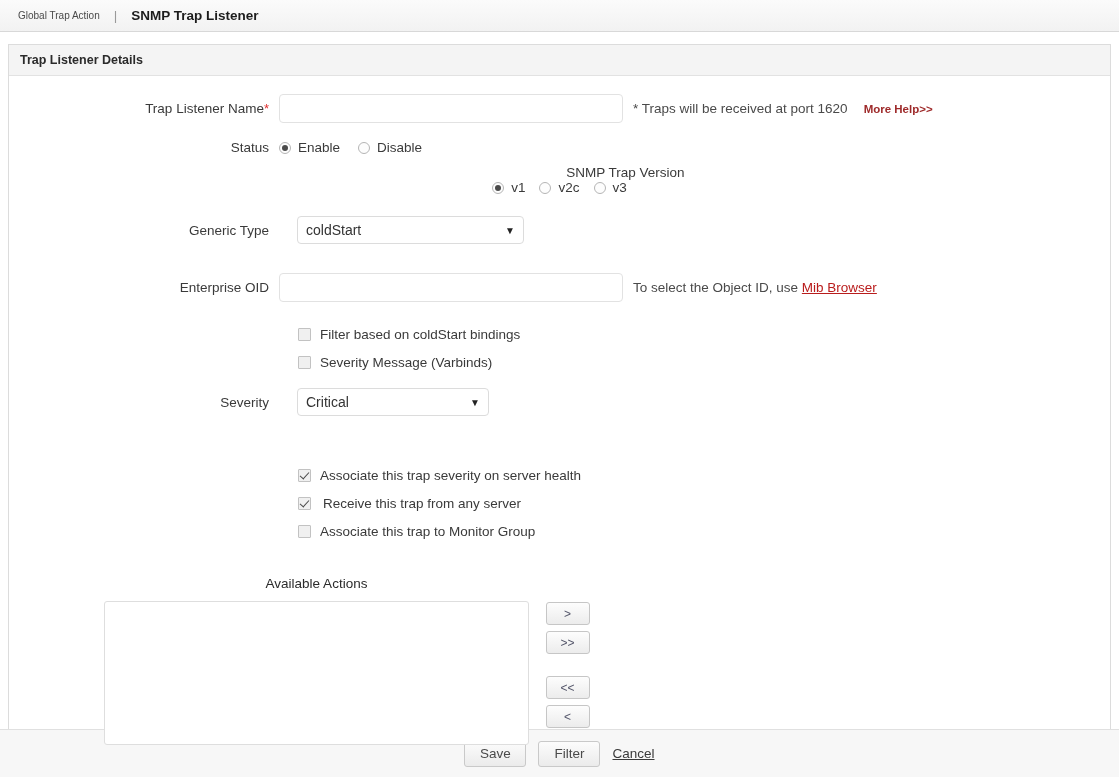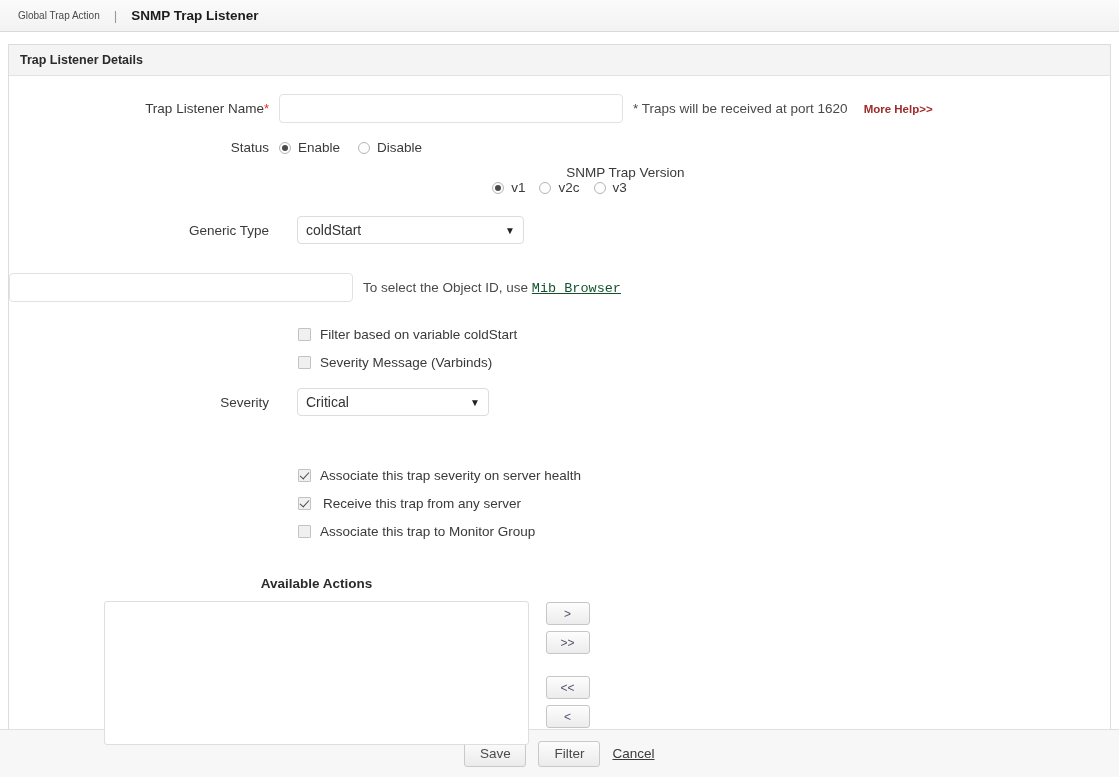--- a/index.html
+++ b/index.html
@@ -122,24 +122,23 @@
   }
   .more-help {
     color: #9e2a2a;
     font-size: 11.5px;
     font-weight: bold;
     margin-left: 16px;
     text-decoration: none;
     cursor: pointer;
   }
   .mib-link {
-    color: #14532d;
+    color: #b91c1c;
     text-decoration: underline;
     cursor: pointer;
-    font-family: Liberation Mono, monospace;
   }
 
   
   .radio-group { display: flex; align-items: center; }
   .radio-item { display: flex; align-items: center; margin-right: 18px; cursor: pointer; }
   .radio-item:last-child { margin-right: 0; }
   .radio {
     width: 12px; height: 12px;
     border-radius: 50%;
     border: 1px solid #b5b5b5;
@@ -230,21 +229,21 @@
   
   .dual {
     display: flex;
     align-items: flex-start;
     padding-left: 95px;
   }
   .list-col { width: 425px; }
   .list-head {
     text-align: center;
     font-size: 13.5px;
-    font-weight: bold;
+    font-weight: normal;
     color: #2b2b2b;
     margin-bottom: 10px;
   }
   .listbox {
     height: 144px;
     border: 1px solid #dedede;
     border-radius: 3px;
     background: #fff;
     box-sizing: border-box;
   }
@@ -371,31 +370,32 @@
         <span class="select-wrap">
           <select class="dropdown sel-generic">
             <option>coldStart</option>
           </select>
           <span class="sel-arrow">▼</span>
         </span>
       </div>
     </div>
 
     <div class="row" style="margin-top:29px;">
+      <div class="label-col">Enterprise OID</div>
       <div class="field-col">
         <input class="text-field w-oid" type="text" value="" style="">
         <span class="hint"><span>To select the Object ID, use </span><a class="mib-link">Mib Browser</a></span>
       </div>
     </div>
 
     <div class="row" style="margin-top:25px;">
       <div class="label-col"></div>
       <div class="cb-row" style="margin-left:19px;">
         <span class="cb"></span>
-        <span class="cb-label">Filter based on variable coldStart</span>
+        <span class="cb-label">Filter based on coldStart bindings</span>
       </div>
     </div>
 
     <div class="row" style="margin-top:13px;">
       <div class="label-col"></div>
       <div class="cb-row" style="margin-left:19px;">
         <span class="cb"></span>
         <span class="cb-label">Severity Message (Varbinds)</span>
       </div>
     </div>

